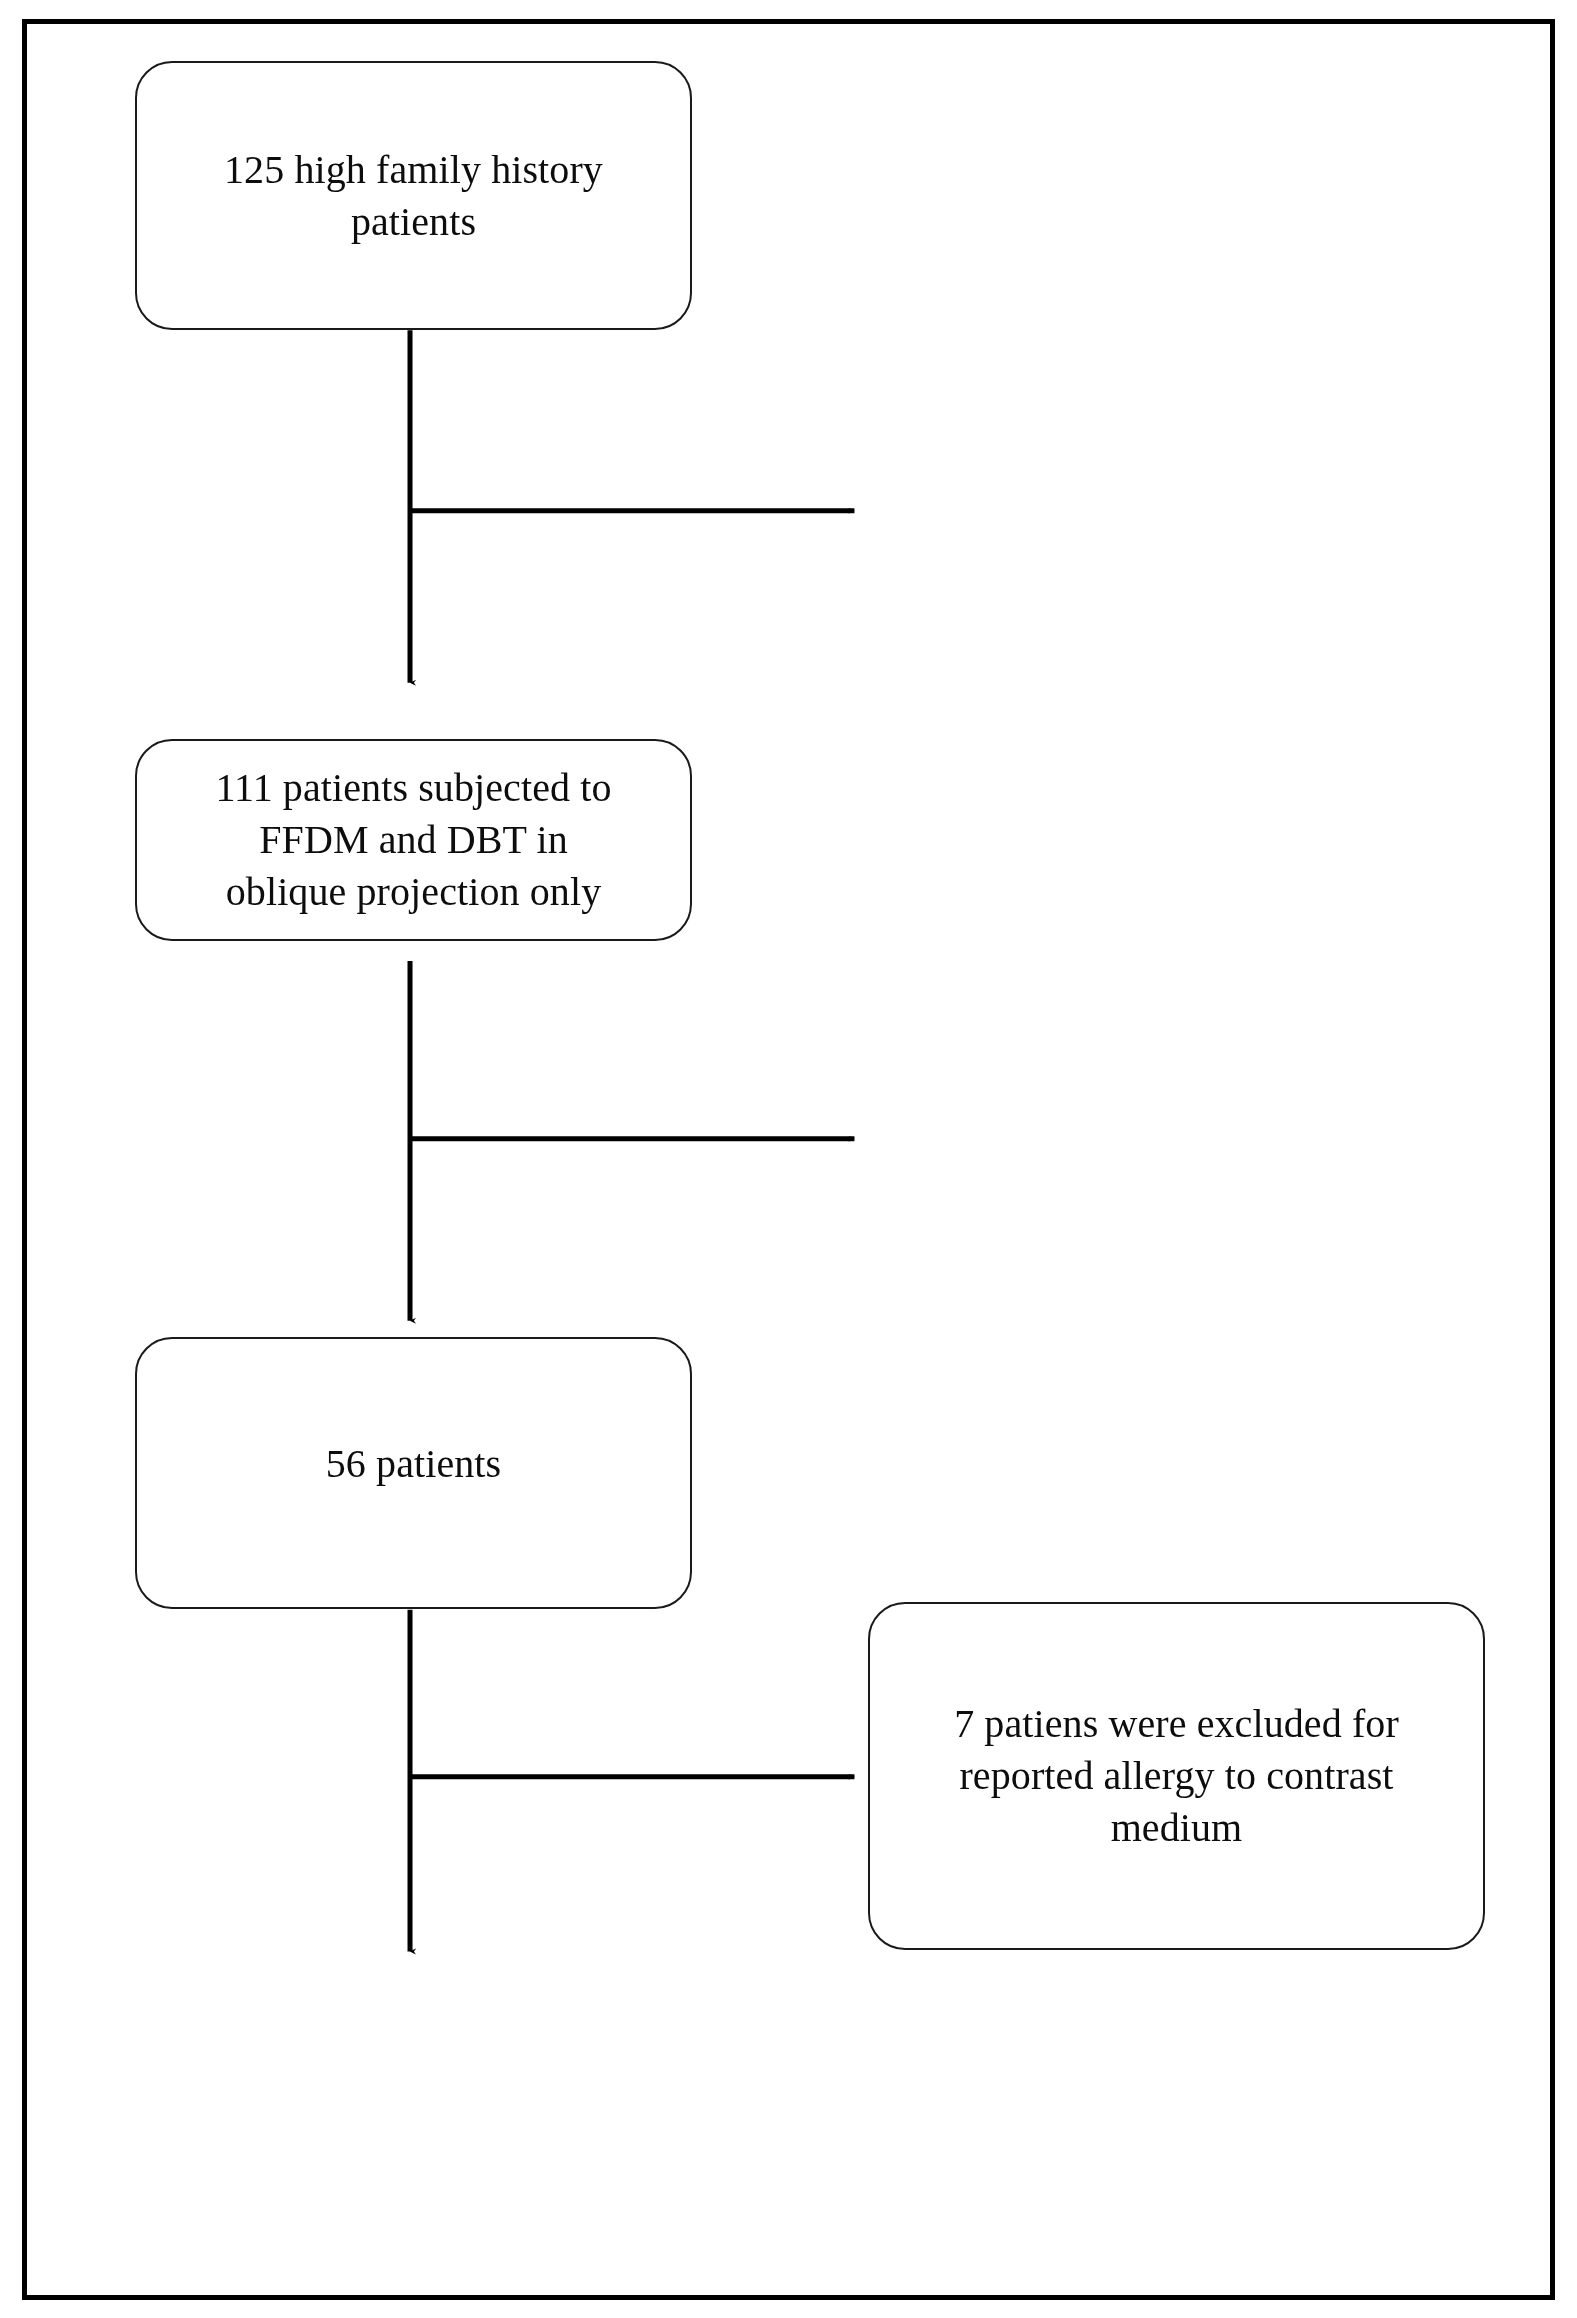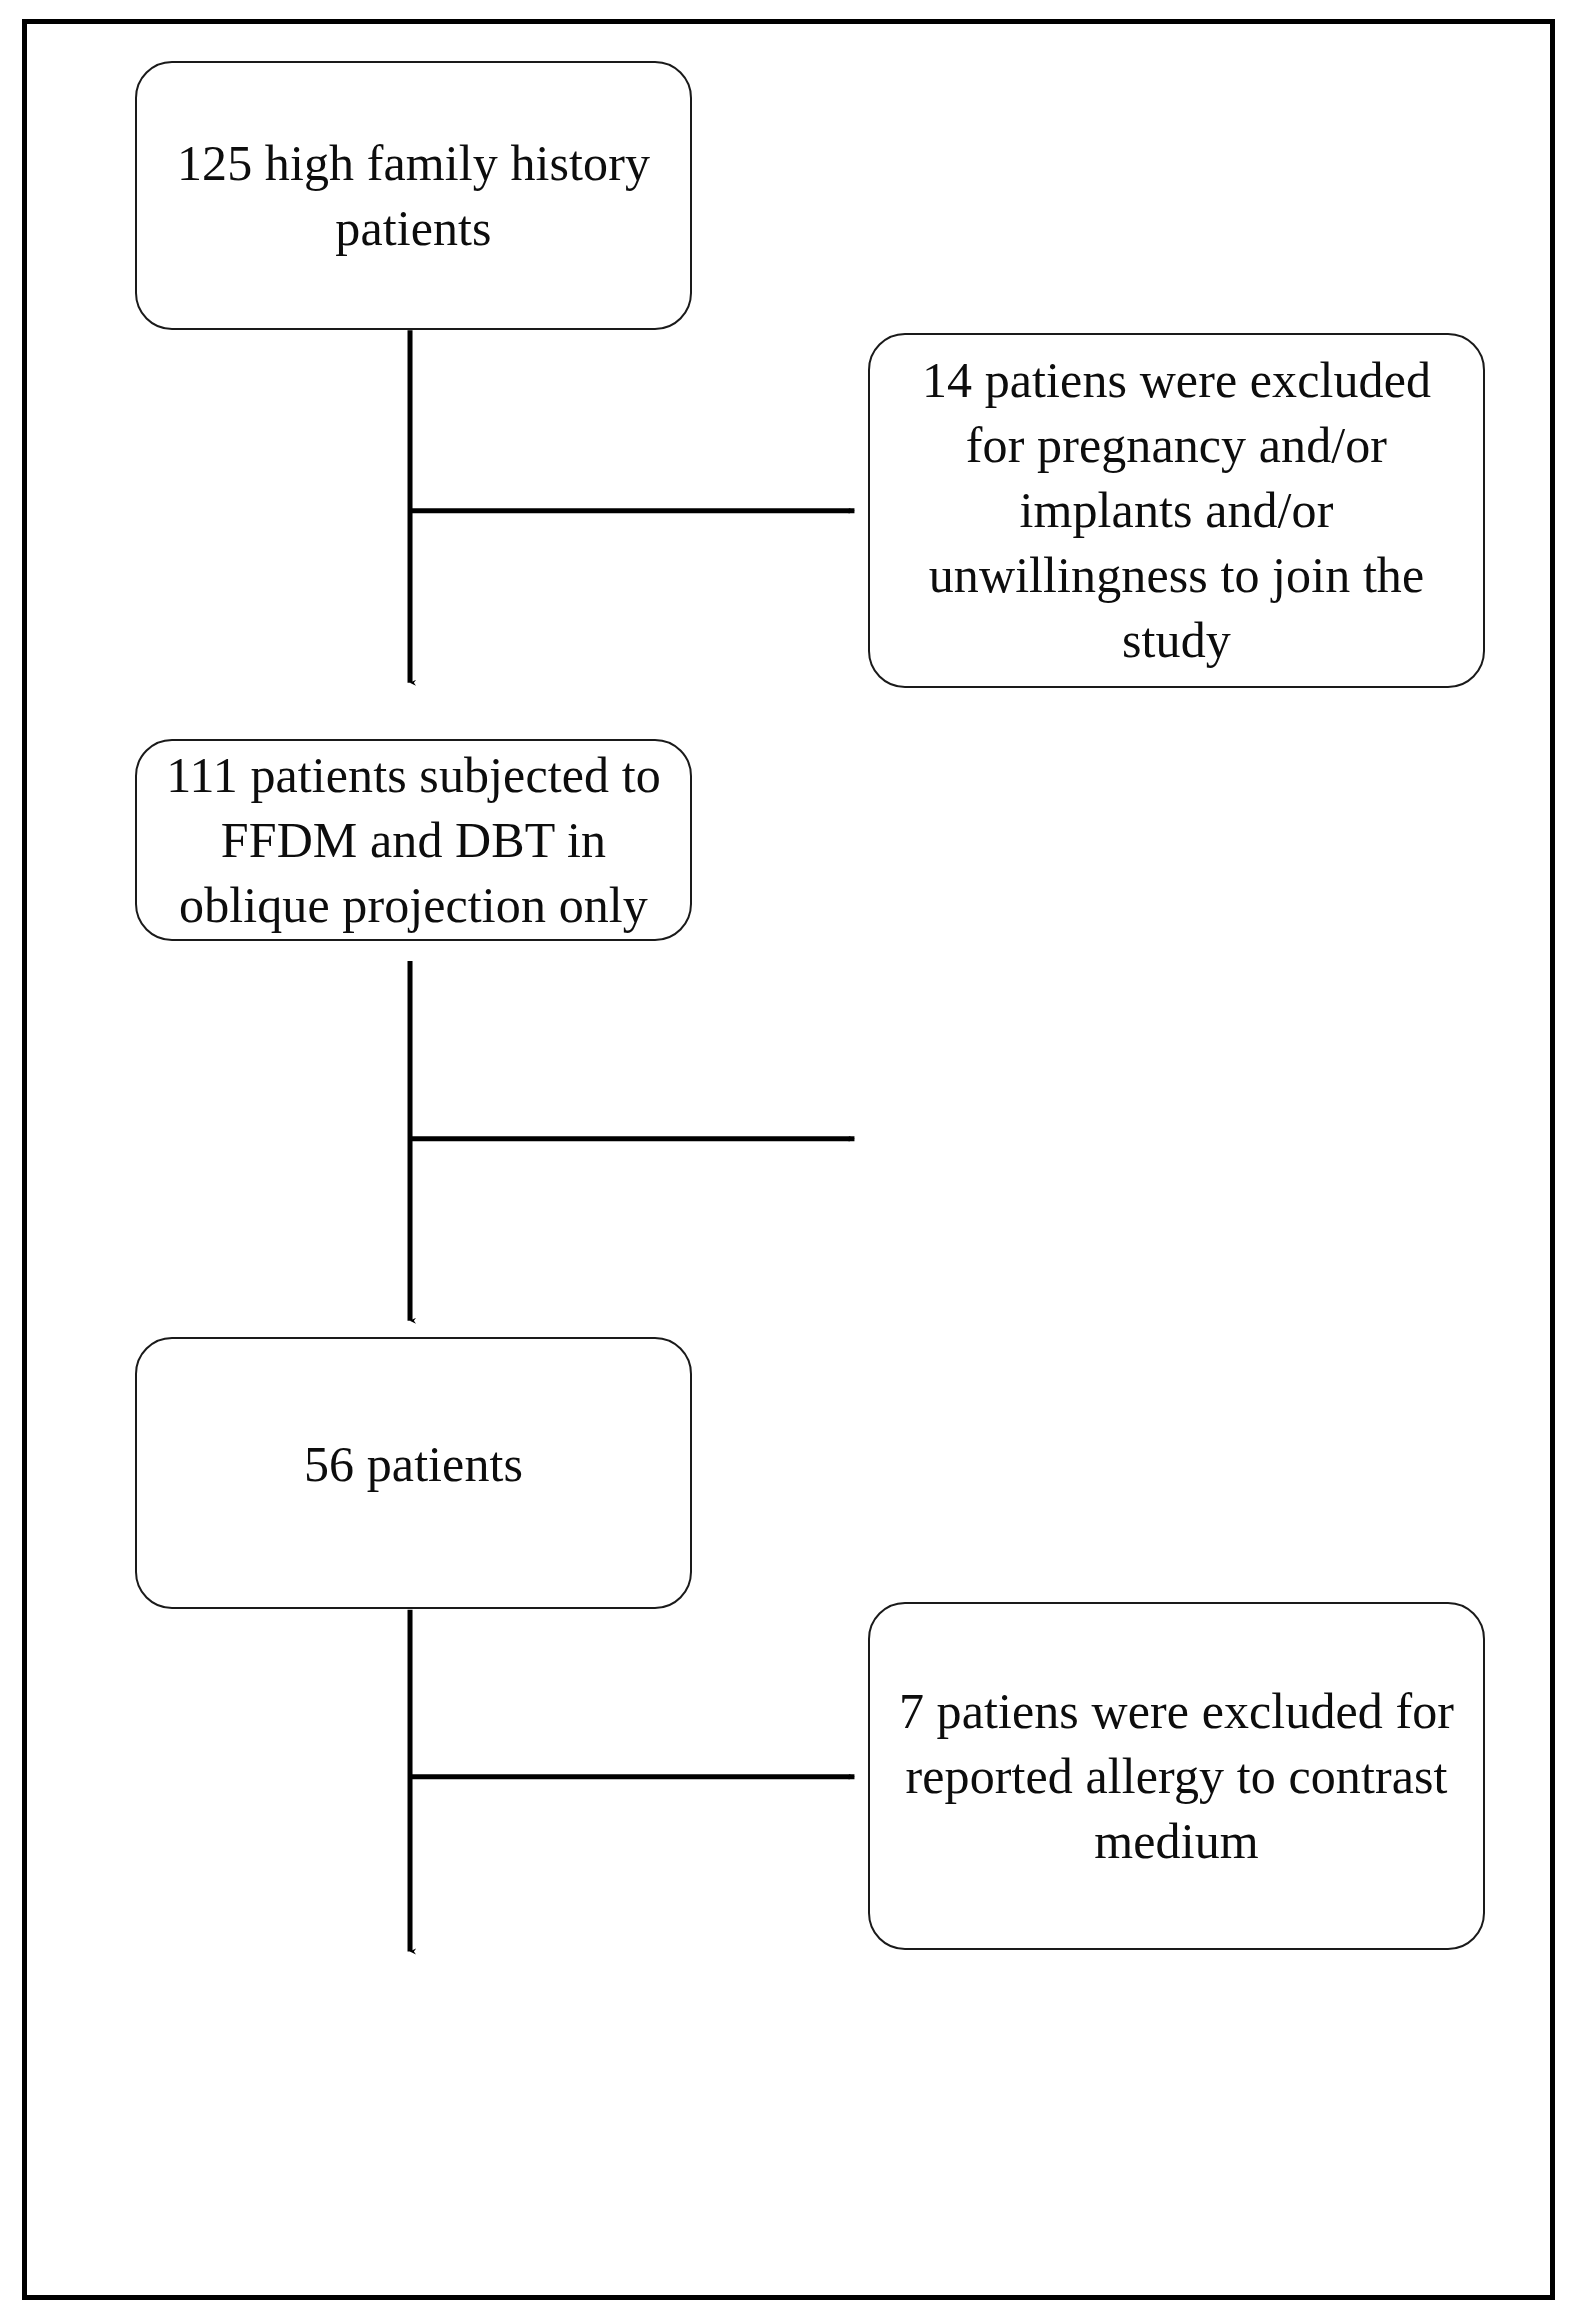--- a/index.html
+++ b/index.html
@@ -48,21 +48,21 @@
     box-sizing: border-box;
     border: 2.2px solid #1a1a1a;
     border-radius: 37px;
     background: #ffffff;
     display: flex;
     align-items: center;
     justify-content: flex-end;
     text-align: center;
     color: #0d0d0d;
     font-family: "Liberation Serif", "DejaVu Serif", serif;
-    font-size: 50px;
+    font-size: 40px;
     line-height: 1.30;
     letter-spacing: 0.1px;
   }
   .node .label {
     display: block;
     width: 100%;
     padding: 0 11.5px;
     box-sizing: border-box;
     white-space: pre-line;
   }
@@ -129,27 +129,20 @@
     <span class="label">111 patients subjected to
 FFDM and DBT in
 oblique projection only</span>
   </div>
 
   <div class="node main" id="node-stage3">
     <span class="label">56 patients</span>
   </div>
 
 
-  <div class="node excluded" id="node-excl-1">
-    <span class="label">14 patiens were excluded
-for pregnancy and/or
-implants and/or
-unwillingness to join the
-study</span>
-  </div>
 
 
   <div class="node excluded" id="node-excl-3">
     <span class="label">7 patiens were excluded for
 reported allergy to contrast
 medium</span>
   </div>
 
 </div>
 

